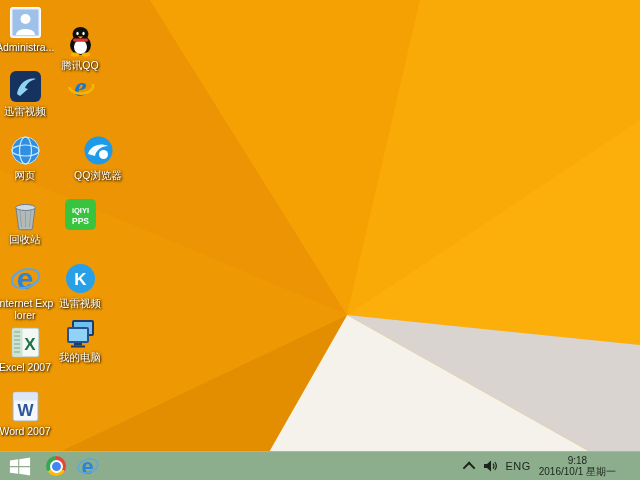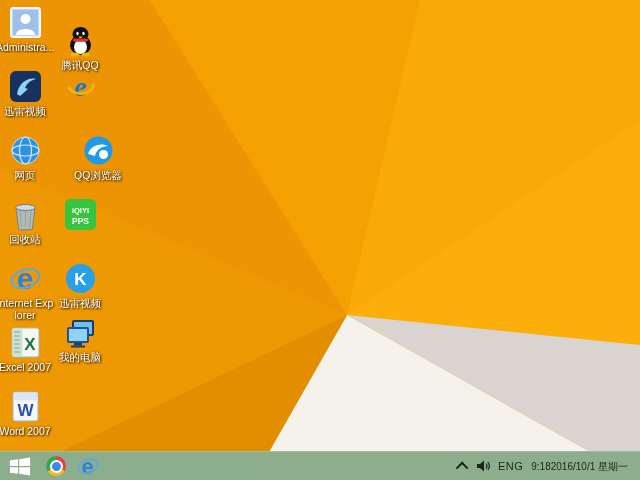--- a/index.html
+++ b/index.html
@@ -35,25 +35,25 @@
     display:flex;align-items:center;z-index:10;
   }
   .tb-btn{height:28px;display:flex;align-items:center;justify-content:center;cursor:pointer;}
   #start-btn{width:40px;}
   .tb-app{width:32px;}
   .tb-circle{width:20px;height:20px;border-radius:50%;
     background:conic-gradient(#e84335 0 33%,#fbbc05 33% 66%,#34a853 66% 100%);
     display:flex;align-items:center;justify-content:center;}
   .tb-circle-inner{width:9px;height:9px;border-radius:50%;background:#4285f4;border:2px solid #fff;}
 
-  .tray{margin-left:auto;display:flex;align-items:center;gap:8px;padding-right:12px;color:#1c241c;}
+  .tray{margin-left:auto;display:flex;align-items:center;gap:8px;padding-right:24px;color:#1c241c;}
   .chev{width:7px;height:7px;border-left:2px solid #1c241c;border-top:2px solid #1c241c;
     transform:rotate(45deg) translateY(2px);}
   .tray-lang{font-size:11px;letter-spacing:.5px;}
-  .clock{display:flex;flex-direction:row;align-items:center;line-height:11px;font-size:10px;}
+  .clock{display:flex;flex-direction:column;align-items:center;line-height:11px;font-size:10px;}
 </style>
 </head>
 <body>
 
 <div class="layer" id="f1"></div>
 <div class="layer" id="f2"></div>
 <div class="layer" id="f3"></div>
 <div class="layer" id="f4"></div>
 <div class="layer" id="f5"></div>
 <div class="layer" id="f6"></div>

